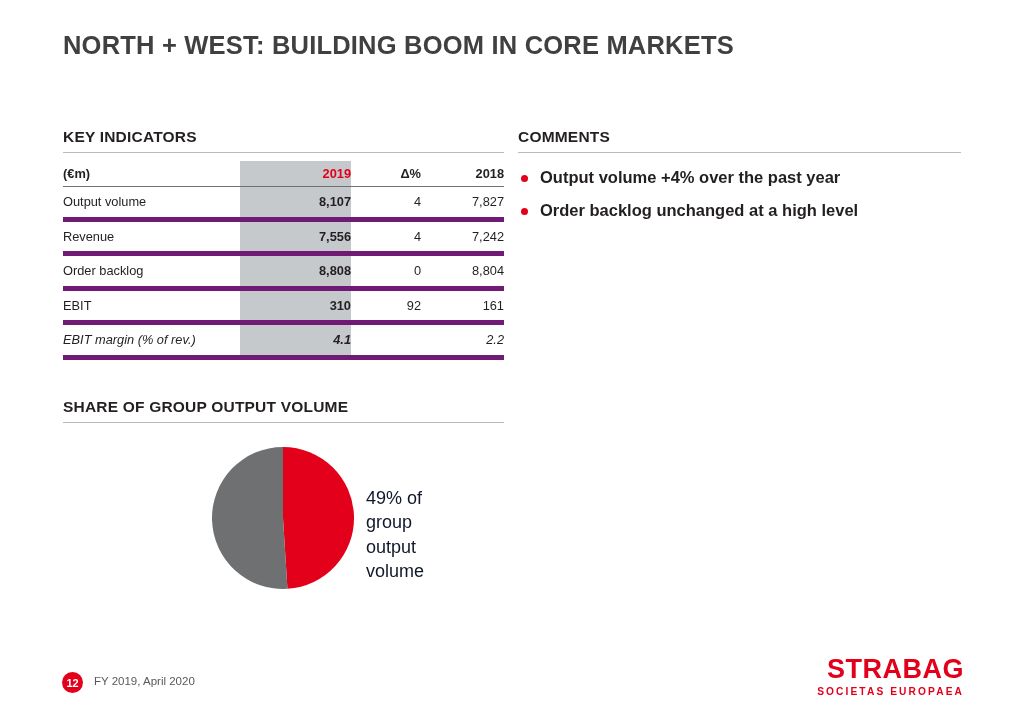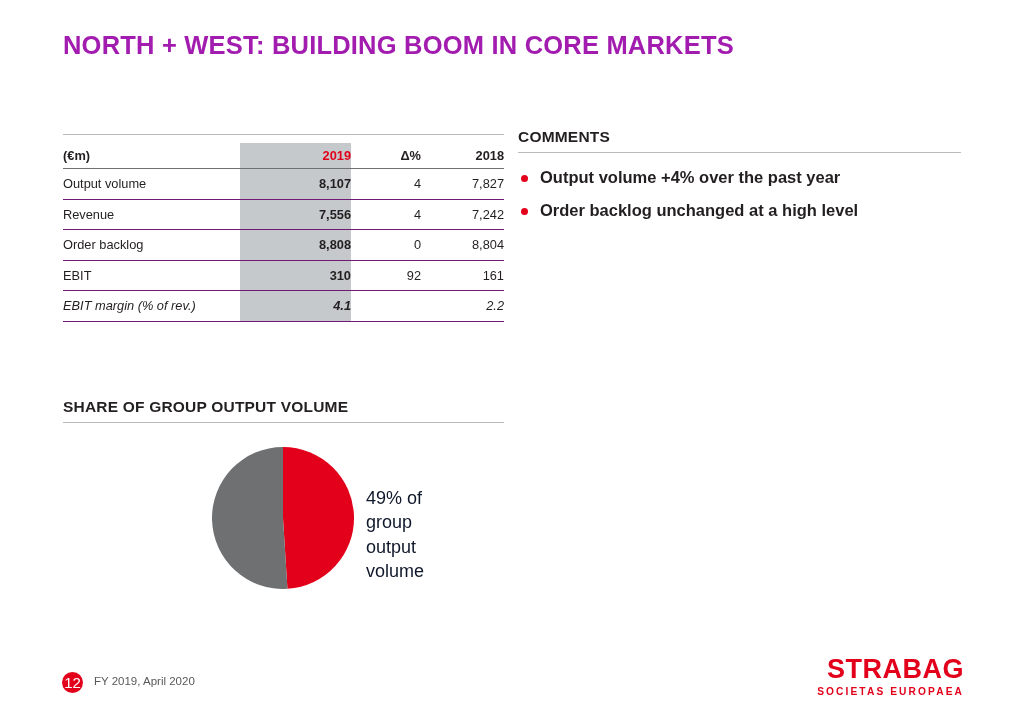--- a/index.html
+++ b/index.html
@@ -16,21 +16,21 @@
     overflow: hidden;
   }
 
   
   .slide-title {
     position: absolute;
     left: 63px;
     top: 31px;
     font-size: 25.5px;
     font-weight: bold;
-    color: #a21caf;
+    color: #404040;
     letter-spacing: 0.2px;
     white-space: nowrap;
   }
 
   
   .section-heading {
     font-size: 15.5px;
     font-weight: bold;
     color: #231f20;
     letter-spacing: 0.2px;
@@ -69,21 +69,21 @@
   table.kpi col.c-label { width: 177px; }
   table.kpi col.c-2019  { width: 111px; }
   table.kpi col.c-delta { width: 70px; }
   table.kpi col.c-2018  { width: 83px; }
 
   table.kpi th, table.kpi td {
     font-size: 12.8px;
     padding: 0;
     height: 29.5px;
     vertical-align: middle;
-    border-bottom: 1px solid #701a75;
+    border-bottom: 5px solid #701a75;
   }
   table.kpi thead th {
     border-bottom: 1px solid #6f7072;
     font-weight: bold;
     height: 25px;
   }
   th.lbl, td.lbl { text-align: left; padding-left: 2px; }
   th.num, td.num { text-align: right; padding-right: 8px; }
   th.c19 { color: #e2001a; }
   .shaded { background: #c6c9cb; }
@@ -140,22 +140,22 @@
   
   #page-badge {
     position: absolute;
     left: 62px;
     top: 672px;
     width: 21px;
     height: 21px;
     border-radius: 50%;
     background: #e2001a;
     color: #ffffff;
-    font-size: 15px;
-    font-weight: normal;
+    font-size: 11px;
+    font-weight: bold;
     display: flex;
     align-items: center;
     justify-content: center;
   }
   #footer-text {
     position: absolute;
     left: 94px;
     top: 675px;
     font-size: 11.5px;
     color: #58595b;
@@ -181,20 +181,21 @@
     line-height: 1;
     margin-top: 4px;
   }
 </style>
 </head>
 <body>
 
 <div class="slide-title">NORTH + WEST: BUILDING BOOM IN CORE MARKETS</div>
 
 <div id="key-indicators-block">
+  <div class="section-heading">KEY INDICATORS</div>
   <div class="heading-rule"></div>
 
   <table class="kpi">
     <colgroup>
       <col class="c-label">
         <col class="c-2019">
         <col class="c-delta">
         <col class="c-2018">
     </colgroup>
     <thead>

